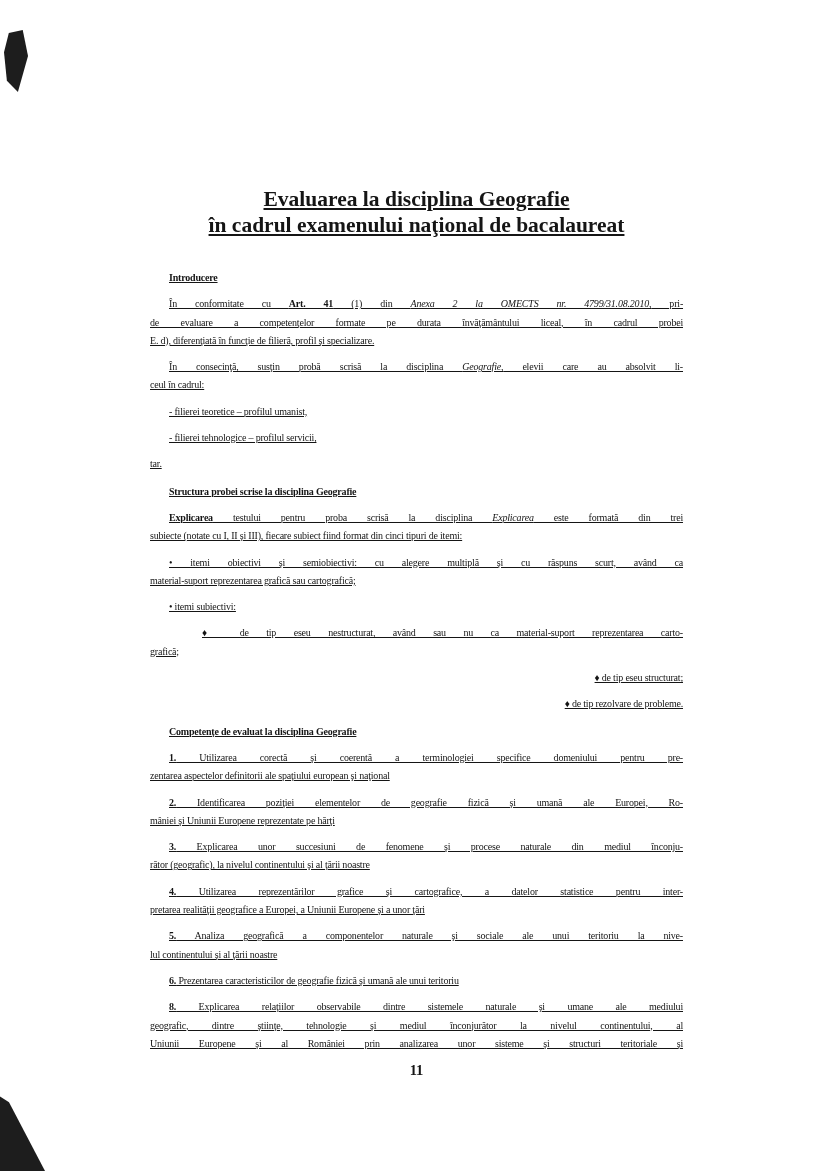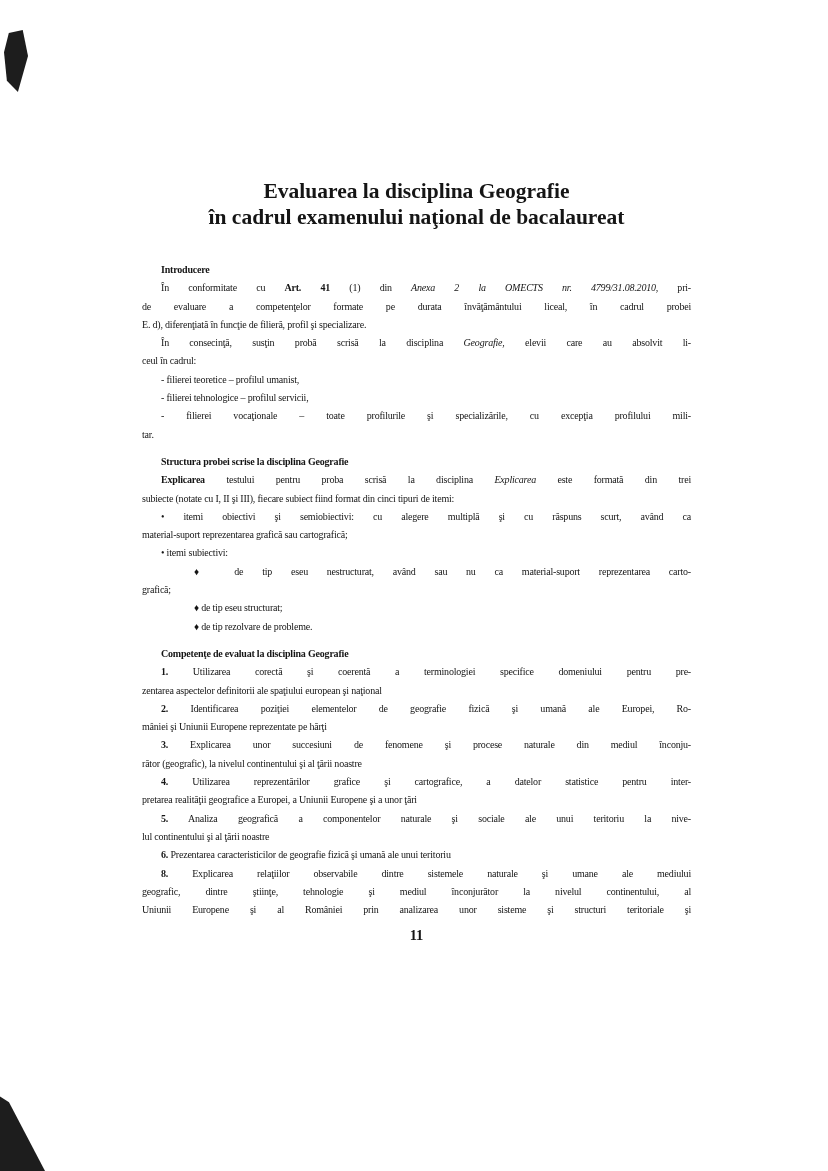--- a/index.html
+++ b/index.html
@@ -7,41 +7,41 @@
     position:relative;
     width:828px; height:1171px;
     background:var(--paper,#ffffff);
     color:var(--ink,#151515);
     font-family:"Liberation Serif","DejaVu Serif",serif;
     overflow:hidden;
   }
   .textblock {
     position:absolute; left:142px; top:178px; width:549px;
   }
-  .block { margin:0; }
+  .block { margin:8px;text-decoration:underline; }
   .line {
     font-size:10px; line-height:18.3px;
     letter-spacing:-0.2px;
     white-space:nowrap;
     text-align:left;
   }
   .line.justify { text-align:justify; text-align-last:justify; }
   .line.center  { text-align:center; white-space:normal; }
   .kind-title { margin-bottom:31px; }
   .kind-title .line {
     font-weight:bold; font-size:21.5px; line-height:26px; letter-spacing:0;
   }
   .kind-heading .line { font-weight:bold; }
   .block.gap { margin-top:9px; }
   .kind-heading .line.first,
   .kind-para .line.first,
   .kind-dash .line.first,
   .kind-bullet .line.first,
   .kind-numbered .line.first { padding-left:19px; }
-  .kind-diamond .line.first { padding-left:52px; }
+  .kind-diamond .line.first { padding-left:52px;text-align:right; }
   .s-n { font-style:normal; font-weight:normal; }
   .s-b { font-weight:bold; }
   .s-i { font-style:italic; }
   .footer {
     margin-top:7px;
     text-align:center;
     font-weight:bold; font-size:14.5px; line-height:18px;
   }
   .artifact { position:absolute; background:var(--artifact,#1d1d1d); }
   .artifact.tl {
@@ -77,21 +77,20 @@
         <div class="line justify first"><span class="s-n">În consecinţă, susţin probă scrisă la disciplina </span><span class="s-i">Geografie,</span><span class="s-n"> elevii care au absolvit li-</span></div>
         <div class="line left"><span class="s-n">ceul în cadrul:</span></div>
       </div>
       <div class="block kind-dash">
         <div class="line left first"><span class="s-n">- filierei teoretice – profilul umanist,</span></div>
       </div>
       <div class="block kind-dash">
         <div class="line left first"><span class="s-n">- filierei tehnologice – profilul servicii,</span></div>
       </div>
       <div class="block kind-dash">
-        <div class="line justify first"><span class="s-n">- filierei vocaţionale – toate profilurile şi specializările, cu excepţia profilului mili-</span></div>
         <div class="line left"><span class="s-n">tar.</span></div>
       </div>
       <div class="block kind-heading gap">
         <div class="line left first"><span class="s-b">Structura probei scrise la disciplina Geografie</span></div>
       </div>
       <div class="block kind-para">
         <div class="line justify first"><span class="s-b">Explicarea</span><span class="s-n"> testului pentru proba scrisă la disciplina </span><span class="s-i">Explicarea</span><span class="s-n"> este formată din trei</span></div>
         <div class="line left"><span class="s-n">subiecte (notate cu I, II şi III), fiecare subiect fiind format din cinci tipuri de itemi:</span></div>
       </div>
       <div class="block kind-bullet">

